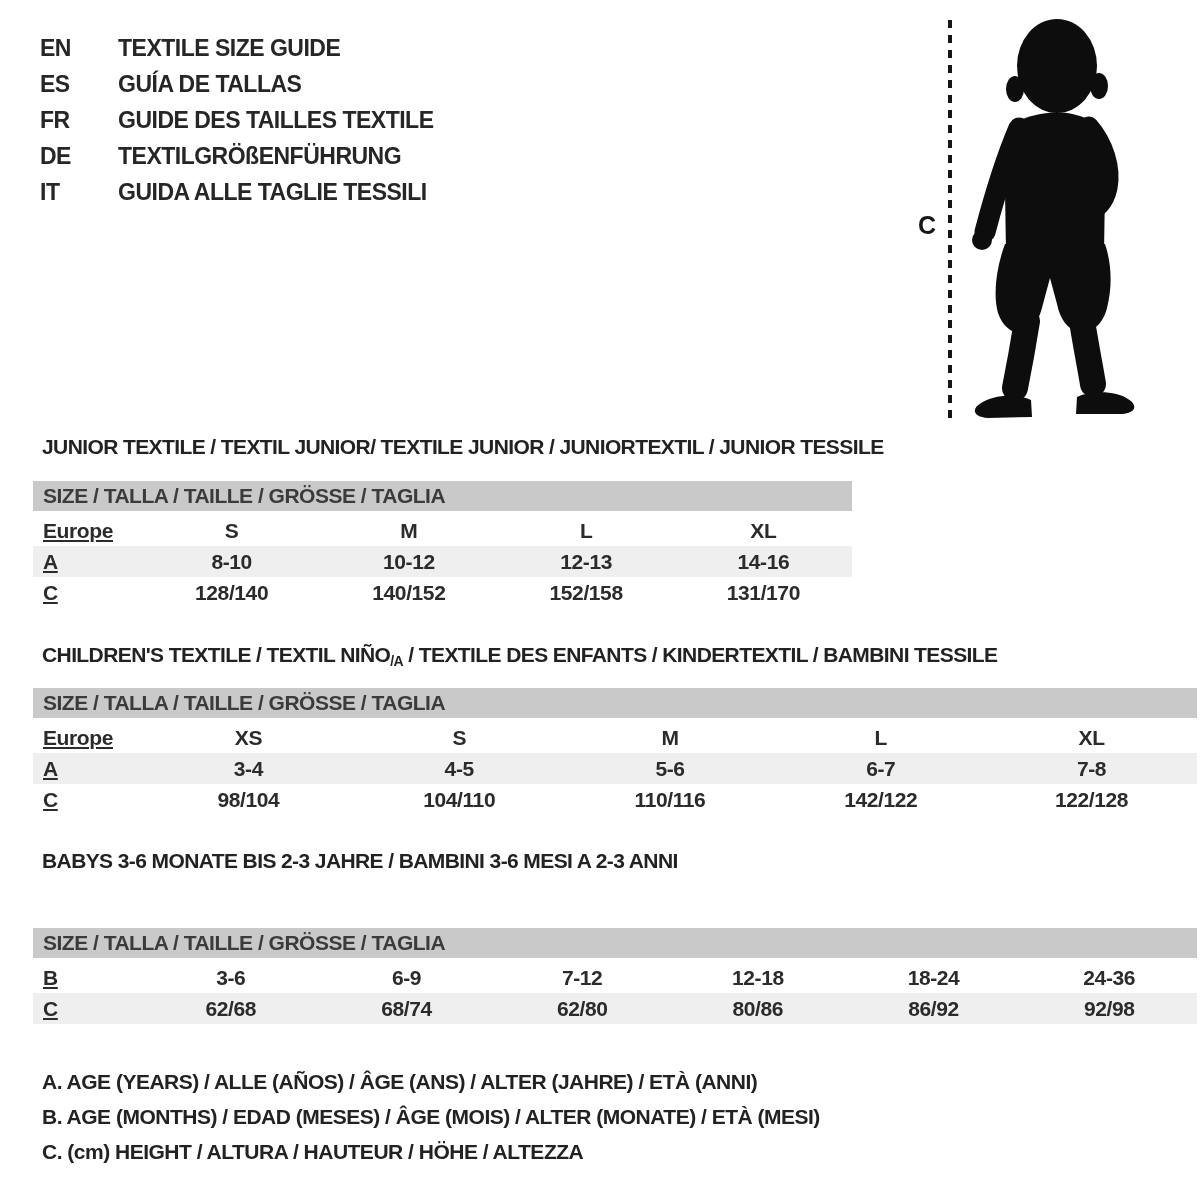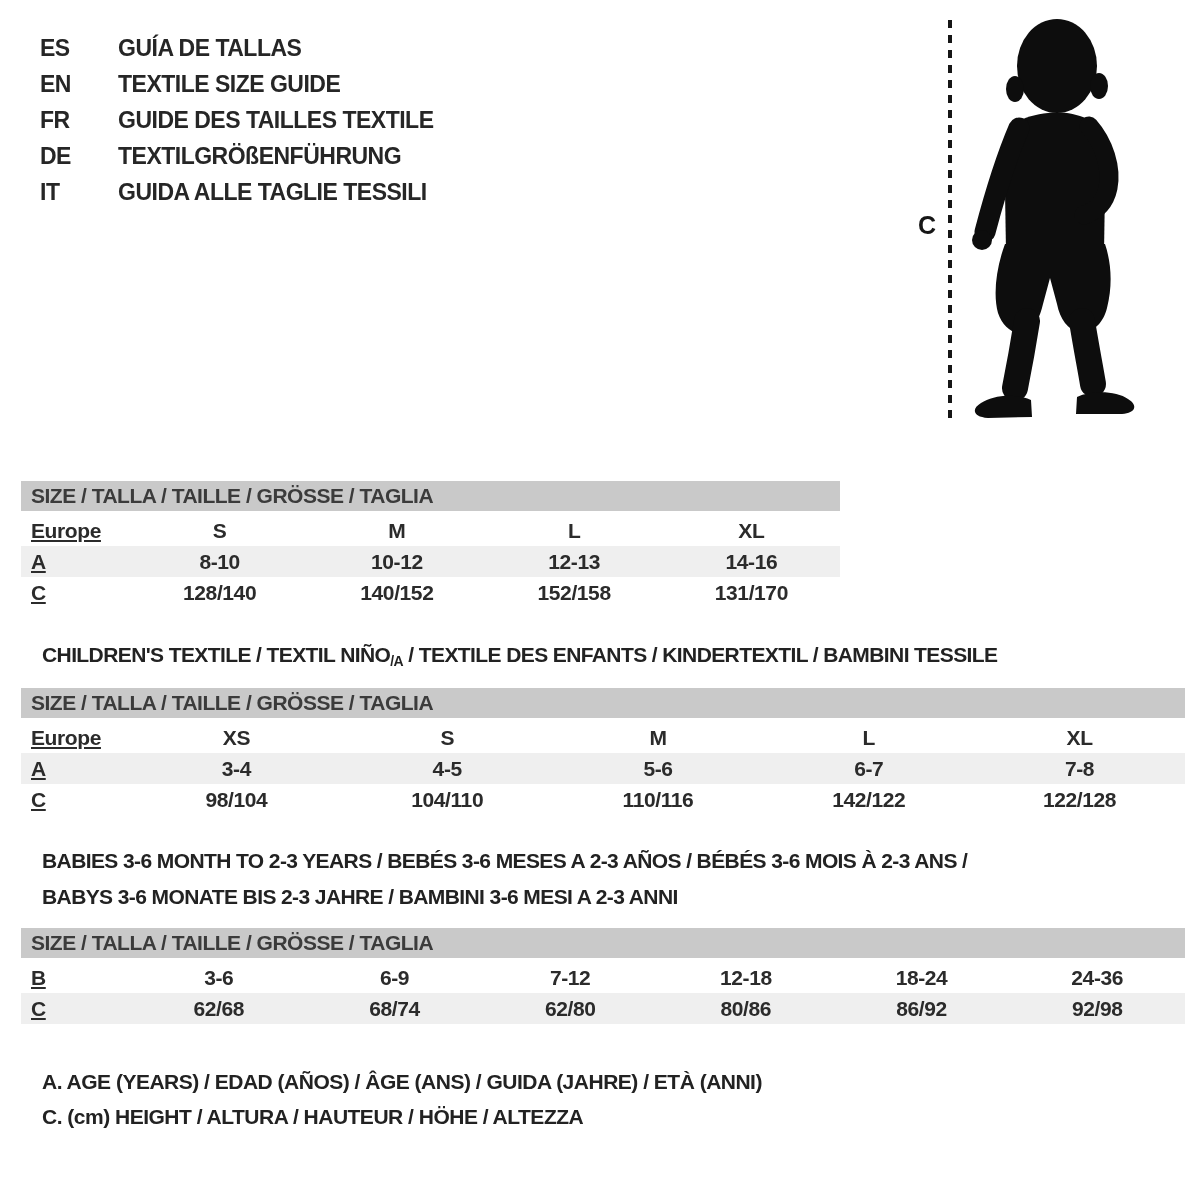--- a/index.html
+++ b/index.html
@@ -21,47 +21,47 @@
   }
   .measure-label{position:absolute;left:13px;top:203px;font-size:25px;color:#161616;}
   .toddler{position:absolute;left:60px;top:8px;}
   
   .section-heading{
     position:absolute;left:42px;margin:0;font-size:21px;letter-spacing:-0.6px;
     color:#222;white-space:nowrap;font-weight:700;
   }
   .section-heading .sub{font-size:14px;vertical-align:-4px;}
   .heading-line{height:36px;line-height:36px;white-space:nowrap;}
-  .size-table{position:absolute;left:21px;}
+  .size-table{position:absolute;left:33px;}
   .size-bar{
     height:30px;line-height:30px;background:#c9c9c9;color:#3b3b3b;
     padding-left:10px;font-size:21px;letter-spacing:-0.5px;box-sizing:border-box;
   }
   .rows{margin-top:4px;}
   .t-row{display:flex;height:31px;line-height:31px;font-size:21px;letter-spacing:-0.4px;color:#2b2b2b;}
   .t-row.shaded{background:#efefef;}
   .cell.label{width:110px;padding-left:10px;box-sizing:border-box;text-decoration:underline;}
   .cell.val{flex:1;text-align:center;}
   
   .legend{position:absolute;left:42px;top:1064px;}
   .legend-line{height:35px;line-height:35px;font-size:21px;letter-spacing:-0.5px;white-space:nowrap;color:#222;}
 </style>
 </head>
 <body>
 
 <div class="canvas">
 
   <div class="lang-block">
     <div class="lang-row">
+      <span class="lang-code">EN</span>
+      <span class="lang-title">TEXTILE SIZE GUIDE</span>
+    </div>
+    <div class="lang-row">
       <span class="lang-code">ES</span>
       <span class="lang-title">GUÍA DE TALLAS</span>
-    </div>
-    <div class="lang-row">
-      <span class="lang-code">EN</span>
-      <span class="lang-title">TEXTILE SIZE GUIDE</span>
     </div>
     <div class="lang-row">
       <span class="lang-code">FR</span>
       <span class="lang-title">GUIDE DES TAILLES TEXTILE</span>
     </div>
     <div class="lang-row">
       <span class="lang-code">DE</span>
       <span class="lang-title">TEXTILGRÖßENFÜHRUNG</span>
     </div>
     <div class="lang-row">
@@ -90,20 +90,23 @@
       <path d="M40,228 C31,252 28,279 33,297 C38,312 50,320 61,316 C70,312 75,301 78,288 L85,262 L92,288 C95,303 103,314 114,316 C127,318 138,308 142,292 C148,268 146,246 140,228 Z"></path>
 
       <path d="M62,305 C58,330 54,352 50,372" fill="none" stroke="#0d0d0d" stroke-width="26" stroke-linecap="round"></path>
       <path d="M117,305 C121,330 125,350 128,368" fill="none" stroke="#0d0d0d" stroke-width="26" stroke-linecap="round"></path>
 
       <path d="M66,384 C50,377 28,379 16,387 C6,393 8,401 23,402 L67,401 Z"></path>
       <path d="M112,381 C127,374 152,375 163,383 C173,389 171,397 157,398 L111,398 Z"></path>
     </svg>
   </div>
 
+  <h2 class="section-heading" style="top:435px;">
+    <span>JUNIOR TEXTILE / TEXTIL JUNIOR/ TEXTILE JUNIOR / JUNIORTEXTIL / JUNIOR TESSILE</span>
+  </h2>
   <div class="size-table" style="top:481px;width:819px;">
     <div class="size-bar">SIZE / TALLA / TAILLE / GRÖSSE / TAGLIA</div>
     <div class="rows">
         <div class="t-row">
           <span class="cell label">Europe</span>
           <span class="cell val">S</span>
           <span class="cell val">M</span>
           <span class="cell val">L</span>
           <span class="cell val">XL</span>
         </div>
@@ -151,21 +154,20 @@
           <span class="cell val">98/104</span>
           <span class="cell val">104/110</span>
           <span class="cell val">110/116</span>
           <span class="cell val">142/122</span>
           <span class="cell val">122/128</span>
         </div>
       </div>
   </div>
 
   <h2 class="section-heading" style="top:843px;">
-    <div class="heading-line">BABIES 3-6 MONTH TO 2-3 YEARS / BEBÉS 3-6 MESES A 2-3 AÑOS / BÉBÉS 3-6 MOIS À 2-3 ANS /</div>
     <div class="heading-line">BABYS 3-6 MONATE BIS 2-3 JAHRE / BAMBINI 3-6 MESI A 2-3 ANNI</div>
   </h2>
   <div class="size-table" style="top:928px;width:1164px;">
     <div class="size-bar">SIZE / TALLA / TAILLE / GRÖSSE / TAGLIA</div>
     <div class="rows">
         <div class="t-row">
           <span class="cell label">B</span>
           <span class="cell val">3-6</span>
           <span class="cell val">6-9</span>
           <span class="cell val">7-12</span>
@@ -179,17 +181,18 @@
           <span class="cell val">68/74</span>
           <span class="cell val">62/80</span>
           <span class="cell val">80/86</span>
           <span class="cell val">86/92</span>
           <span class="cell val">92/98</span>
         </div>
       </div>
   </div>
 
   <div class="legend">
-    <div class="legend-line">A. AGE (YEARS) / EDAD (AÑOS) / ÂGE (ANS) / GUIDA (JAHRE) / ETÀ (ANNI)</div>
+    <div class="legend-line">A. AGE (YEARS) / ALLE (AÑOS) / ÂGE (ANS) / ALTER (JAHRE) / ETÀ (ANNI)</div>
+    <div class="legend-line">B. AGE (MONTHS) / EDAD (MESES) / ÂGE (MOIS) / ALTER (MONATE) / ETÀ (MESI)</div>
     <div class="legend-line">C. (cm) HEIGHT / ALTURA / HAUTEUR / HÖHE / ALTEZZA</div>
   </div>
 
 </div>
 
 </body></html>

